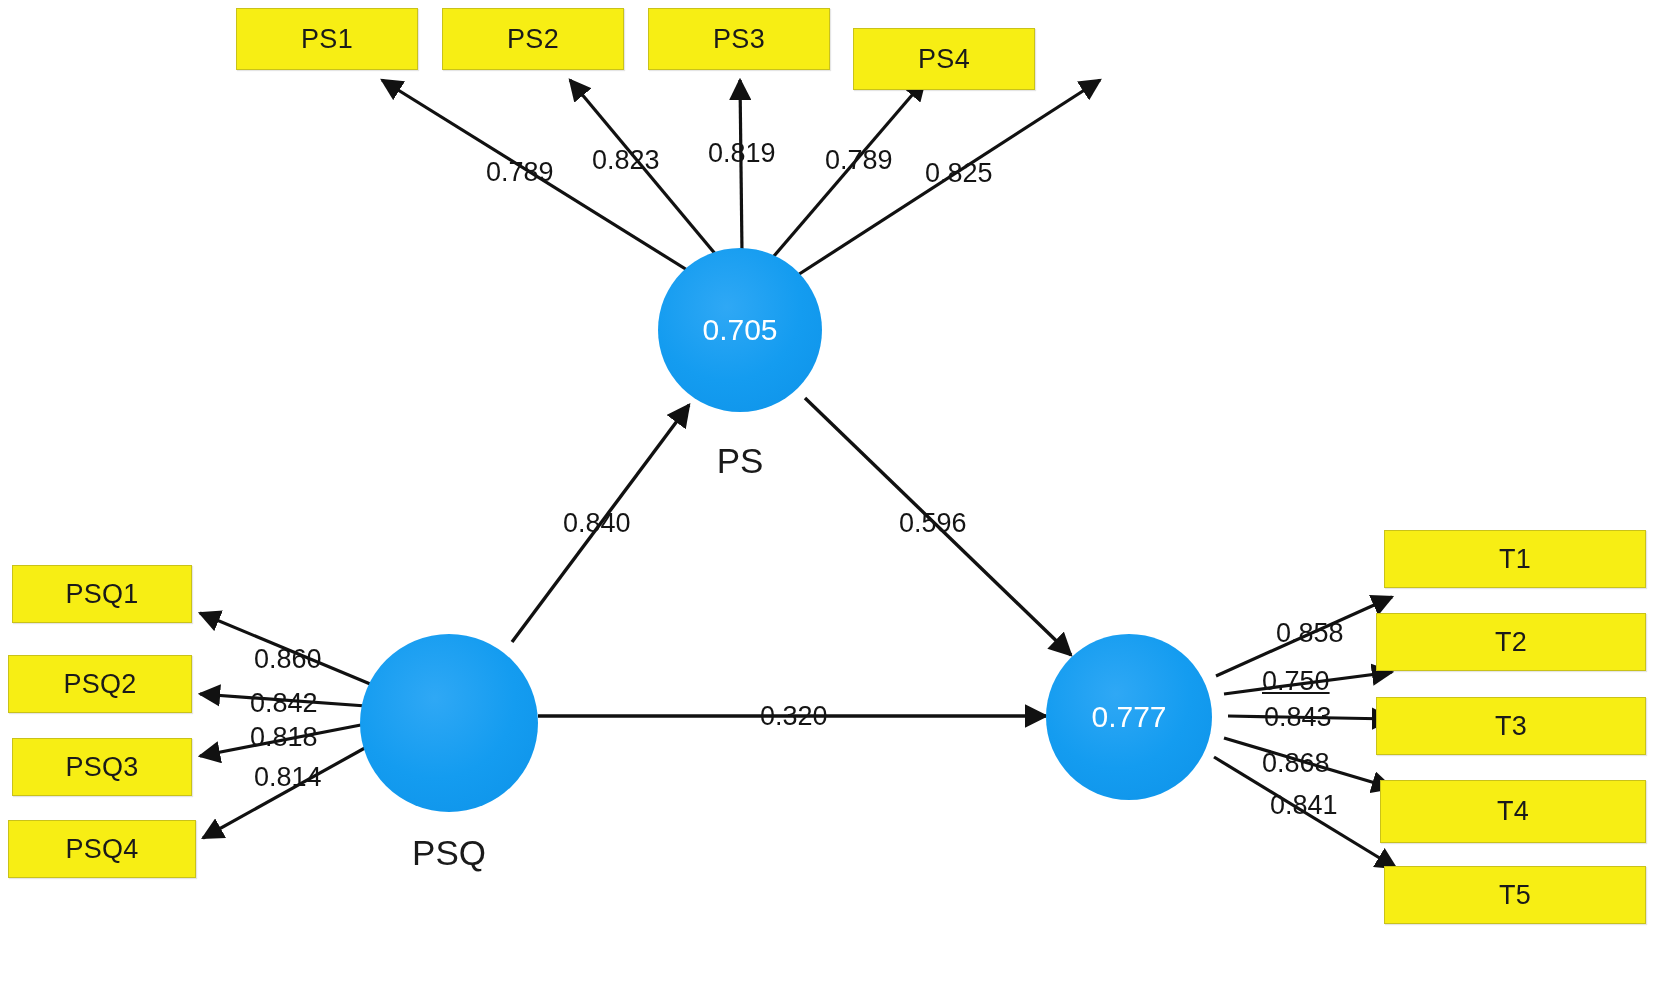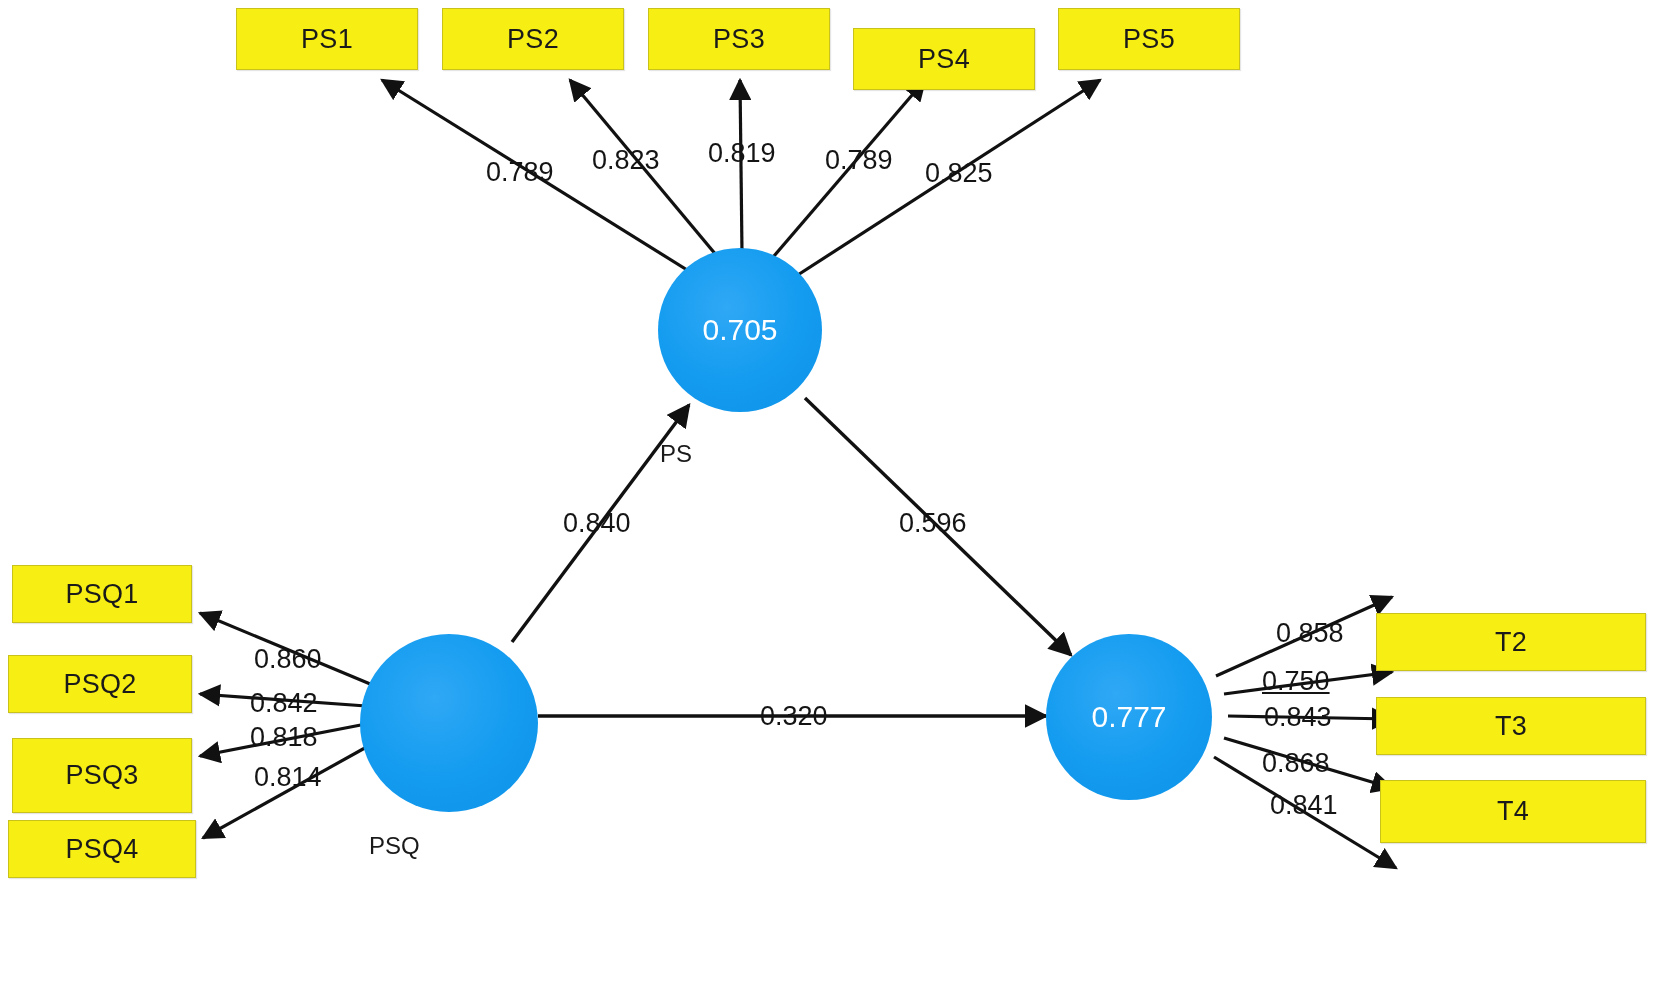--- a/index.html
+++ b/index.html
@@ -45,22 +45,23 @@
     border-radius: 50%;
     background: radial-gradient(circle at 42% 36%, #2fa8f5 0%, #149cf0 52%, #0d92e8 100%);
     display: flex;
     align-items: center;
     justify-content: center;
     color: #ffffff;
     font-size: 30px;
   }
   .latent-label {
     position: absolute;
+    text-align: center;
     color: #1a1a1a;
-    font-size: 24px;
+    font-size: 35px;
     line-height: 1.18;
     white-space: pre-line;
   }
 
   
   .coef {
     position: absolute;
     color: #141414;
     font-size: 27px;
     white-space: nowrap;
@@ -114,45 +115,48 @@
   </div>
   <div class="indicator" style="left:442px; top:8px; width:182px; height:62px;">
     <span>PS2</span>
   </div>
   <div class="indicator" style="left:648px; top:8px; width:182px; height:62px;">
     <span>PS3</span>
   </div>
   <div class="indicator" style="left:853px; top:8px; width:182px; height:62px;margin-top:20px;">
     <span>PS4</span>
   </div>
-  <div class="indicator" style="left:1058px; top:8px; width:182px; height:62px;">
-    <span>PS5</span>
-  </div>
 
   <div class="indicator" style="left:12px; top:565px; width:180px; height:58px;">
     <span>PSQ1</span>
   </div>
   <div class="indicator" style="left:8px; top:655px; width:184px; height:58px;">
     <span>PSQ2</span>
   </div>
-  <div class="indicator" style="left:12px; top:738px; width:180px; height:75px;">
+  <div class="indicator" style="left:12px; top:738px; width:180px; height:58px;">
     <span>PSQ3</span>
   </div>
   <div class="indicator" style="left:8px; top:820px; width:188px; height:58px;">
     <span>PSQ4</span>
   </div>
 
+  <div class="indicator" style="left:1384px; top:530px; width:262px; height:58px;">
+    <span>T1</span>
+  </div>
   <div class="indicator" style="left:1376px; top:613px; width:270px; height:58px;">
     <span>T2</span>
   </div>
   <div class="indicator" style="left:1376px; top:697px; width:270px; height:58px;">
     <span>T3</span>
   </div>
   <div class="indicator" style="left:1380px; top:780px; width:266px; height:63px;">
     <span>T4</span>
+  </div>
+  <div class="indicator" style="left:1384px; top:866px; width:262px; height:58px;">
+    <span>T5</span>
   </div>
 
   <div class="latent" style="left:658px; top:248px; width:164px; height:164px;">
     <span>0.705</span>
   </div>
   <div class="latent-label" style="left:660px; top:440px; width:160px;">PS</div>
 
   <div class="latent" style="left:360px; top:634px; width:178px; height:178px;">
     <span></span>
   </div>

